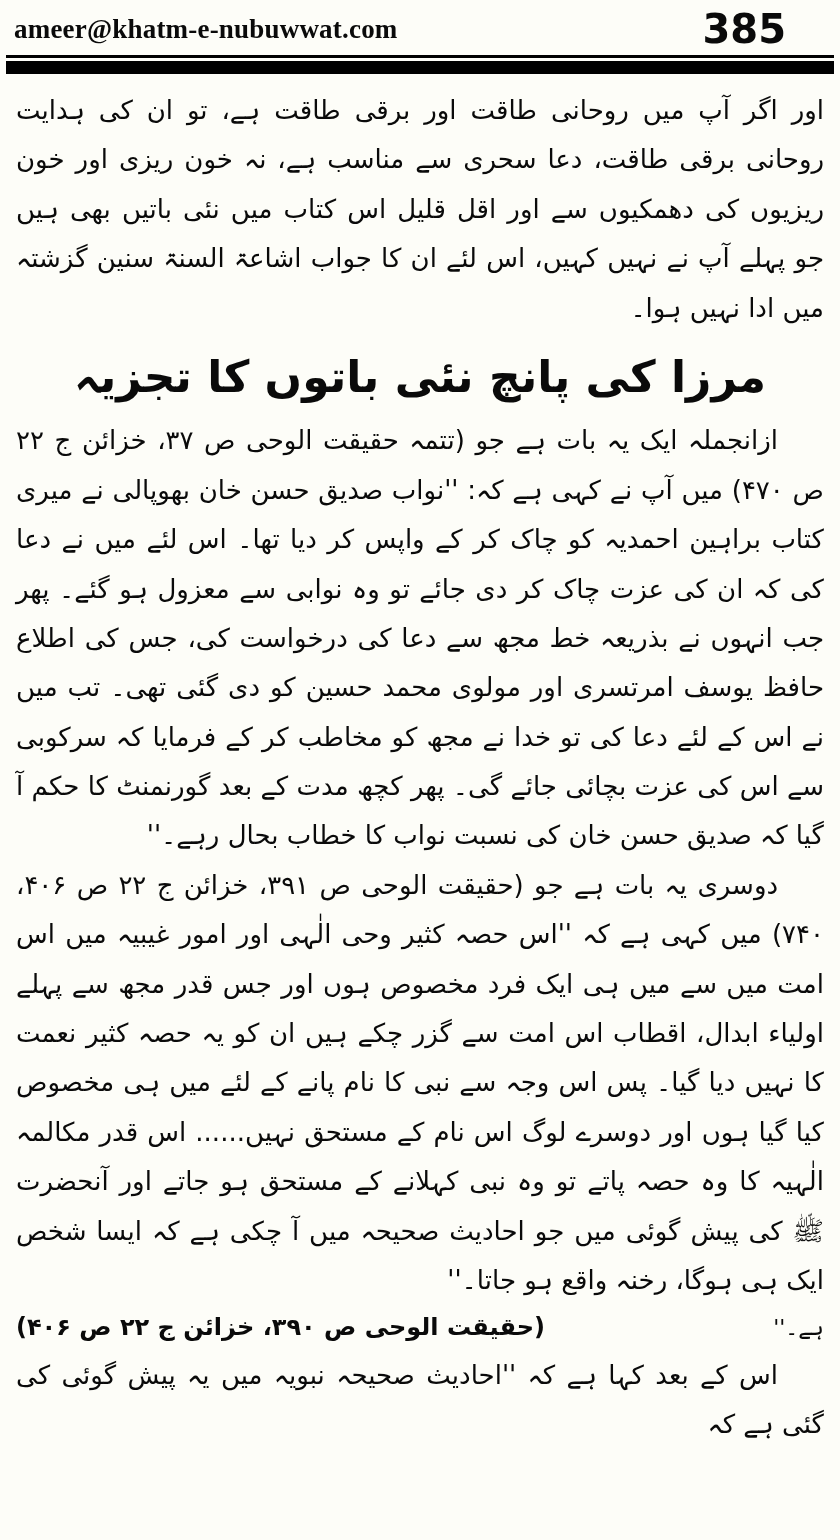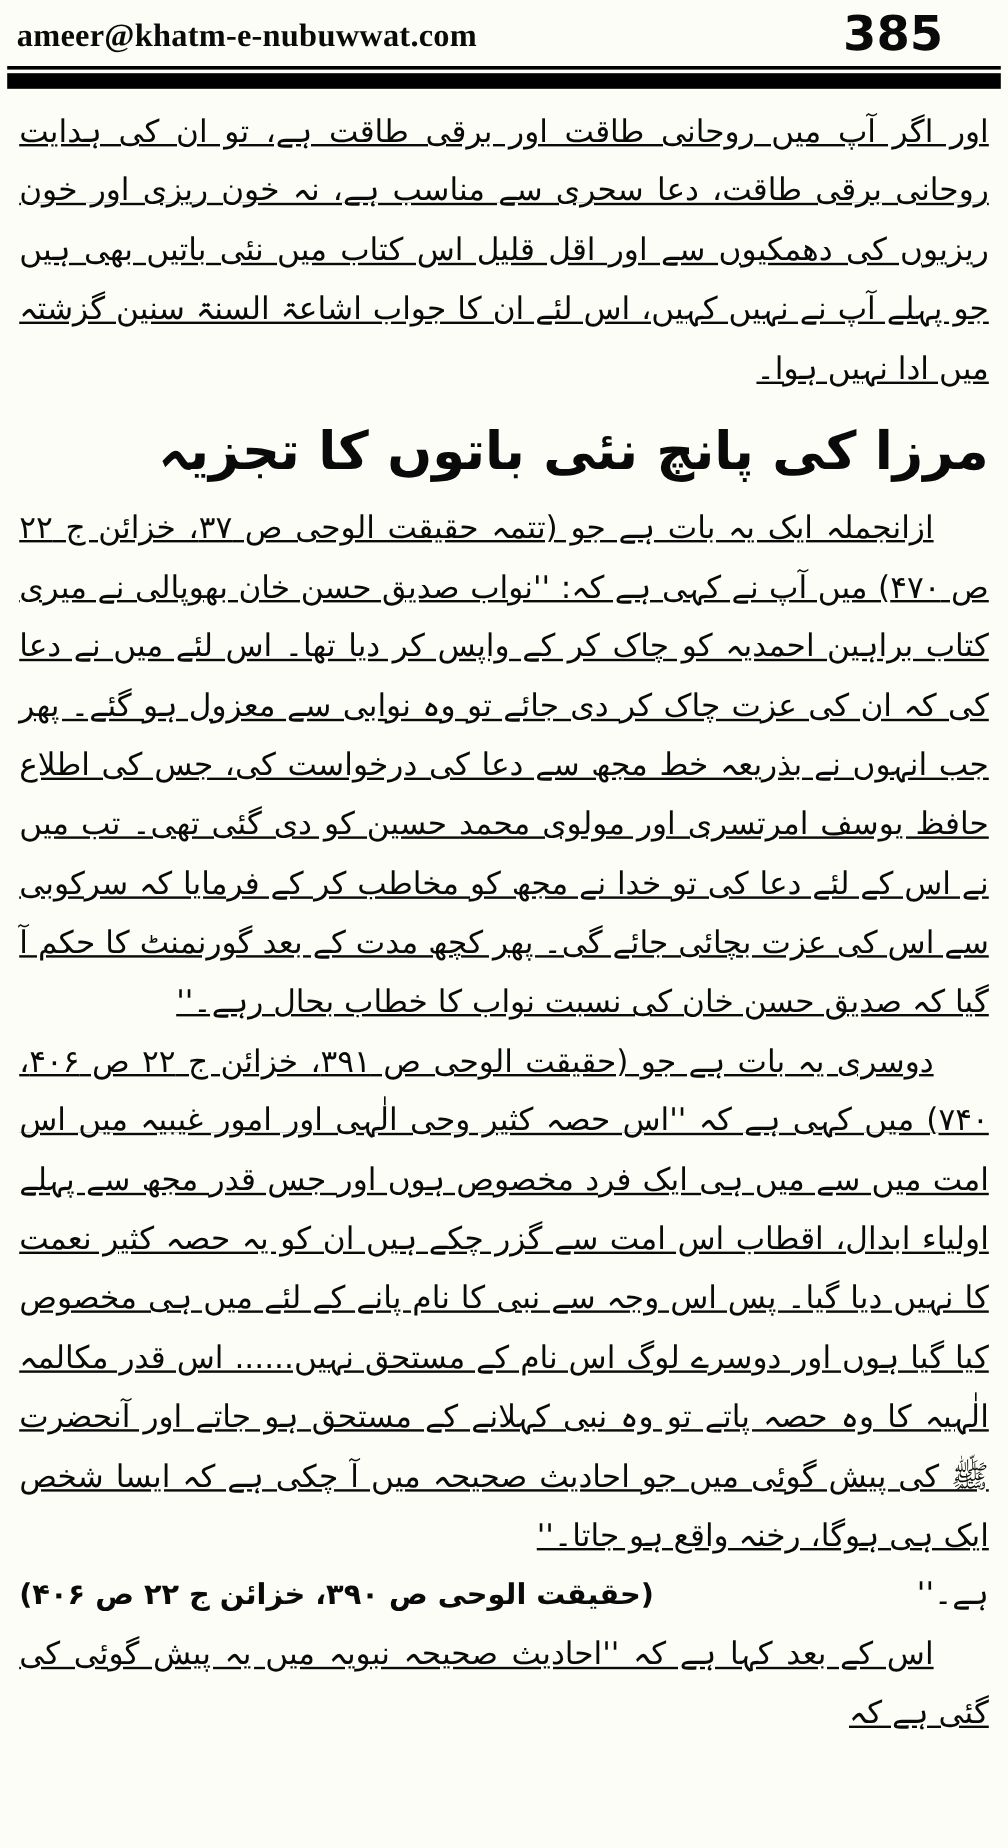--- a/index.html
+++ b/index.html
@@ -23,30 +23,30 @@
   .header-page-num { font-size:40px; font-weight:bold; direction:rtl; margin-right:40px; }
   .header-title { font-size:23px; font-weight:bold; direction:rtl; text-align:right; }
   .header-rule { height:3px; background:#000; margin:3px 6px 3px 6px; }
   .header-bar { height:13px; background:#000; margin:0 6px; }
   
   .body-area {
     flex:1; padding:12px 16px 0 16px;
     direction:rtl; text-align:justify;
     font-size:26px; line-height:1.9;
   }
-  .para { text-align:justify;text-decoration:underline; }
+  .para { text-align:justify; }
   .para.indent { text-indent:46px; }
   .section-heading {
-    font-weight:bold; font-size:44px;
+    text-align:center; font-weight:bold; font-size:44px;
     line-height:1.35; margin:14px 0 10px 0; text-indent:0;
   }
   .cite-line {
     display:flex; justify-content:space-between; align-items:baseline;
   }
-  .cite-trailing { font-size:26px; }
+  .cite-trailing { font-size:22px; }
   .cite-ref { font-size:24px; font-weight:bold; }
 </style>
 </head>
 <body>
 
 <div class="page">
 
   <div class="header-row">
     <span class="header-email">ameer@khatm-e-nubuwwat.com</span>
     <span class="header-page-num">385</span>

